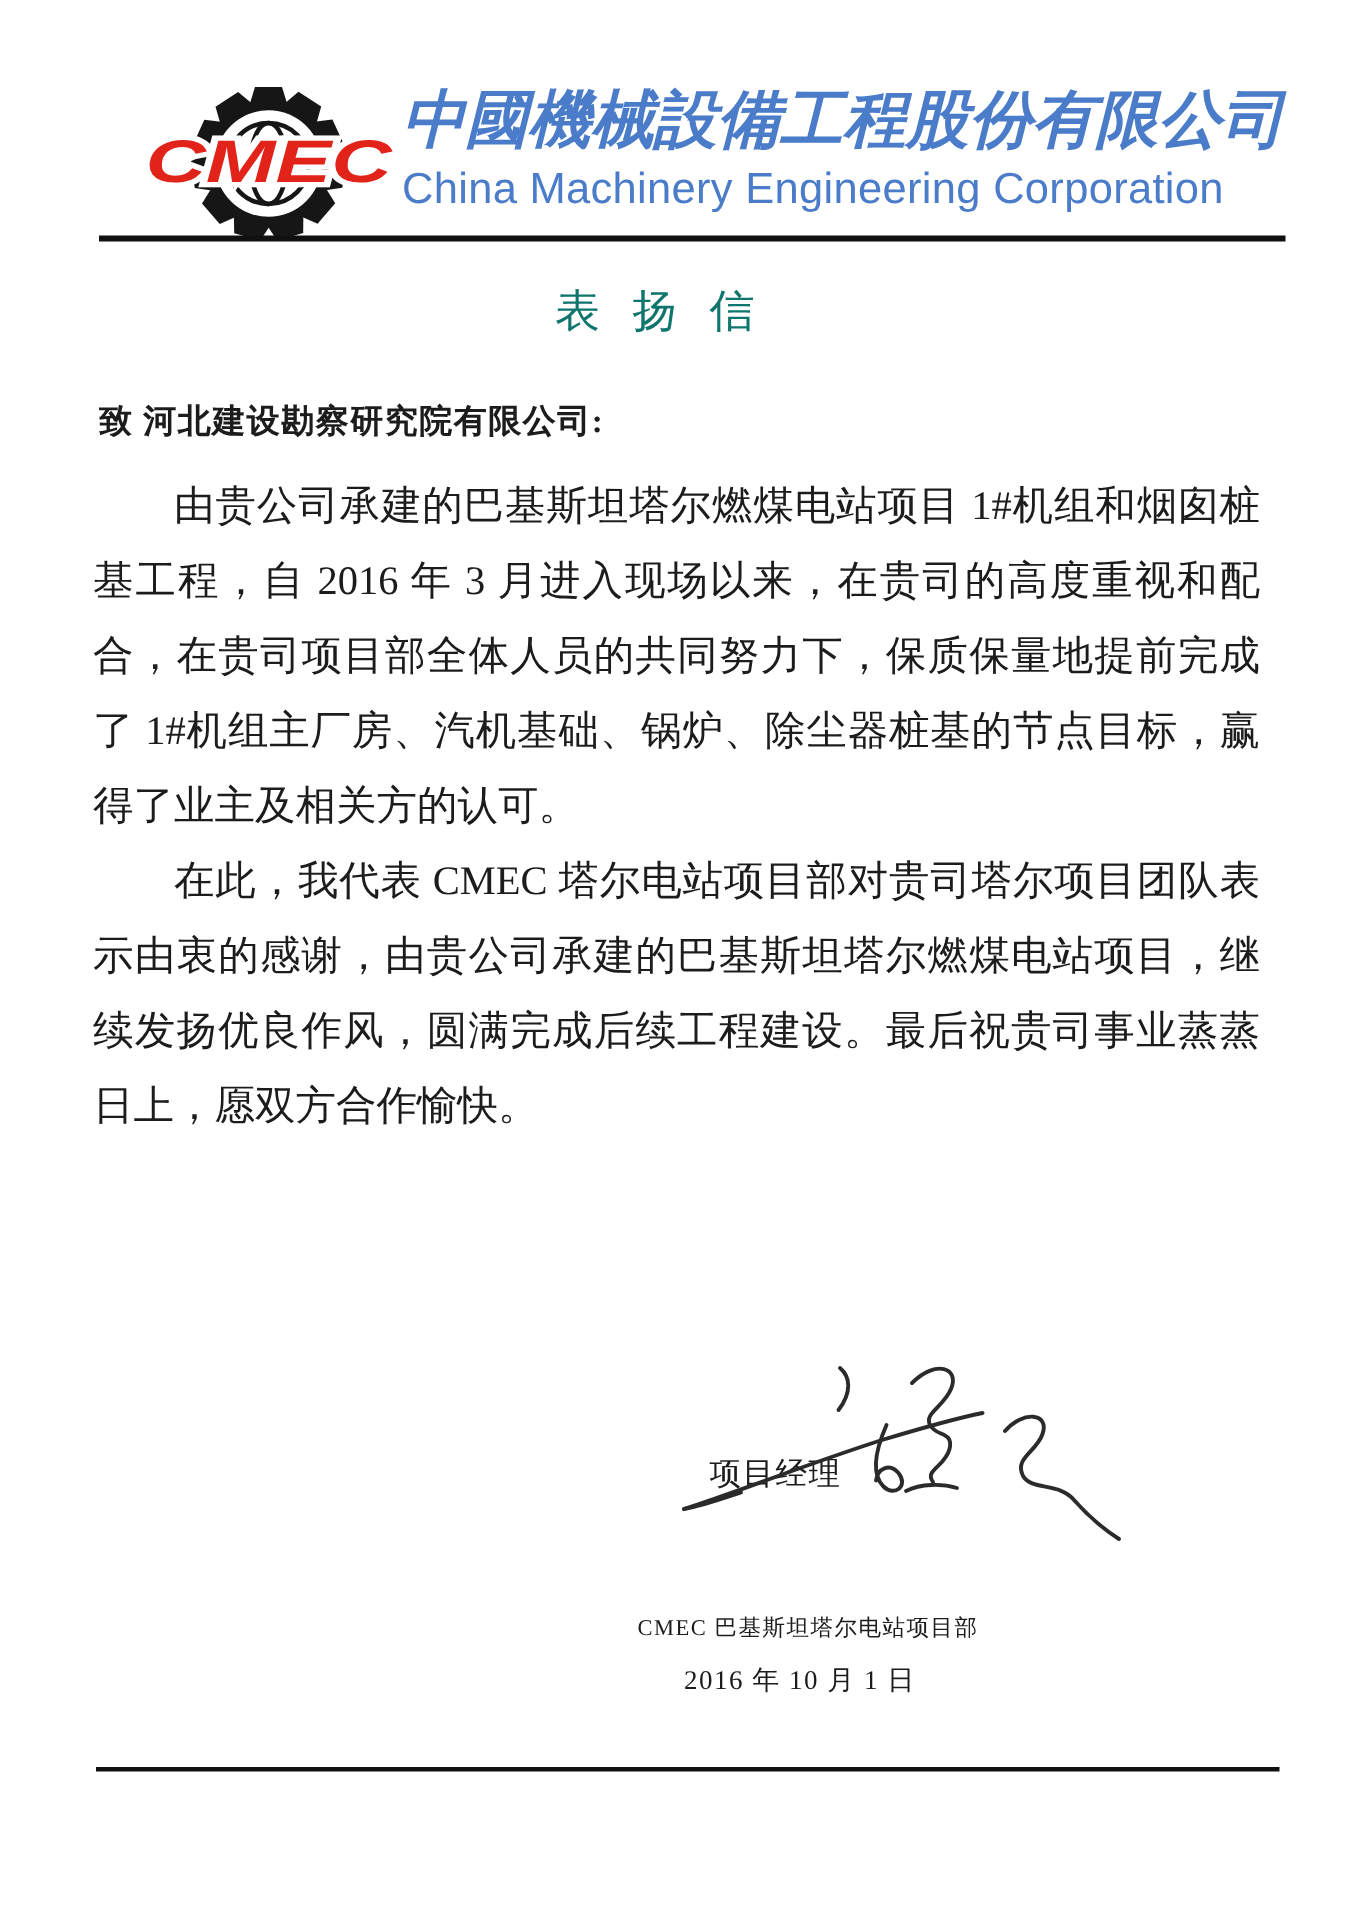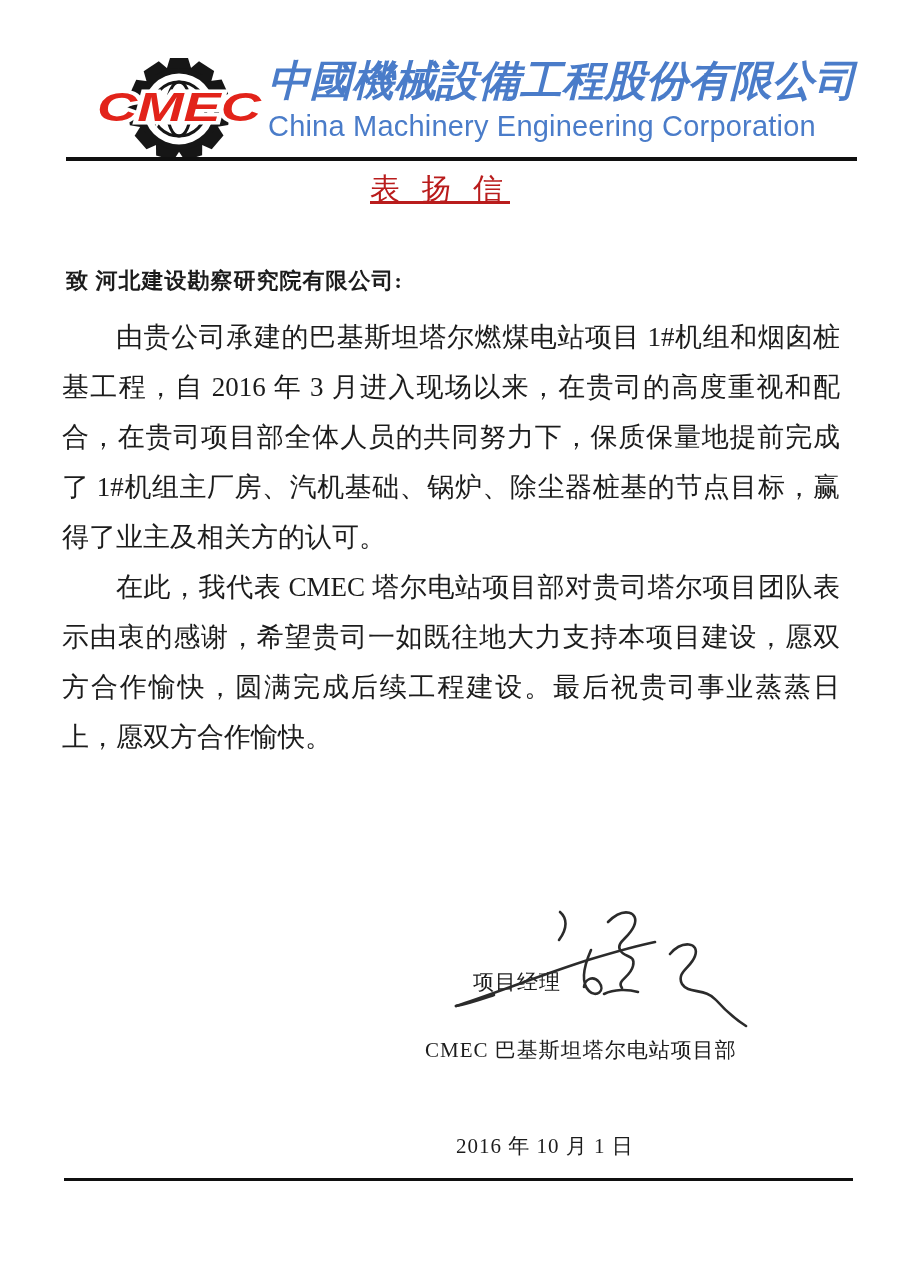--- a/index.html
+++ b/index.html
@@ -38,28 +38,27 @@
     white-space: nowrap;
   }
 
   .rule { position: absolute; background: #101010; }
   .rule-top { left: 66px; top: 157px; width: 791px; height: 4px; }
   .rule-bottom { left: 64px; top: 1178px; width: 789px; height: 3px; }
 
   
   .letter-title {
     position: absolute;
-    left: 0; top: 169px; width: 880px;
+    left: 0; top: 187px; width: 880px;
     text-align: center;
     font-size: 30px;
     font-weight: 400;
     letter-spacing: 7px;
-    color: #b91c1c;
+    color: #0f766e;
     white-space: pre;
-    text-decoration: underline;
   }
 
   
   .salutation {
     position: absolute;
     left: 66px; top: 266px;
     font-size: 22px;
     font-weight: 700;
     letter-spacing: 1px;
   }
@@ -69,22 +68,22 @@
     width: 778px;
     font-size: 27px;
     line-height: 50px;
     text-align: justify;
   }
   .letter-body p { text-indent: 2em; margin: 0; }
 
   
   .sig-role  { position: absolute; left: 435px; top: 968px;  font-size: 21px; letter-spacing: 1px; margin-left: 38px; }
   .sig-script{ position: absolute; left: 448px; top: 892px;  pointer-events: none; }
-  .sig-org   { position: absolute; left: 425px; top: 1036px; font-size: 21px; letter-spacing: 1px; }
-  .sig-date  { position: absolute; left: 456px; top: 1132px; font-size: 21px; letter-spacing: 1px; }
+  .sig-org   { position: absolute; left: 425px; top: 1076px; font-size: 15px; letter-spacing: 1px; }
+  .sig-date  { position: absolute; left: 456px; top: 1108px; font-size: 18px; letter-spacing: 1px; }
 </style>
 </head>
 <body>
 
 <div class="page">
 
   <div class="letterhead">
     <svg class="logo-svg" width="172" height="106" viewBox="0 0 172 106">
       <g transform="translate(86,53)">
 
@@ -120,21 +119,21 @@
   </div>
 
   <div class="rule rule-top"></div>
 
   <div class="letter-title">表 扬 信</div>
 
   <div class="salutation">致 河北建设勘察研究院有限公司:</div>
 
   <div class="letter-body">
     <p>由贵公司承建的巴基斯坦塔尔燃煤电站项目 1#机组和烟囱桩基工程，自 2016 年 3 月进入现场以来，在贵司的高度重视和配合，在贵司项目部全体人员的共同努力下，保质保量地提前完成了 1#机组主厂房、汽机基础、锅炉、除尘器桩基的节点目标，赢得了业主及相关方的认可。</p>
-    <p>在此，我代表 CMEC 塔尔电站项目部对贵司塔尔项目团队表示由衷的感谢，希望贵司一如既往地大力支持本项目建设，愿双方合作愉快，圆满完成后续工程建设。最后祝贵司事业蒸蒸日上，愿双方合作愉快。</p>
+    <p>在此，我代表 CMEC 塔尔电站项目部对贵司塔尔项目团队表示由衷的感谢，由贵公司承建的巴基斯坦塔尔燃煤电站项目，继续发扬优良作风，圆满完成后续工程建设。最后祝贵司事业蒸蒸日上，愿双方合作愉快。</p>
   </div>
 
   <div class="sig-role">项目经理</div>
 
   <svg class="sig-script" width="302" height="142" viewBox="0 0 302 142">
     <g fill="none" stroke="#2b2b2b" stroke-width="2.6" stroke-linecap="round" stroke-linejoin="round">
 
       <path d="M 8,114 C 40,104 90,84 140,68 C 170,59 192,53 207,50"></path>
       <path d="M 8,114 C 20,112 34,107 46,103"></path>
 

